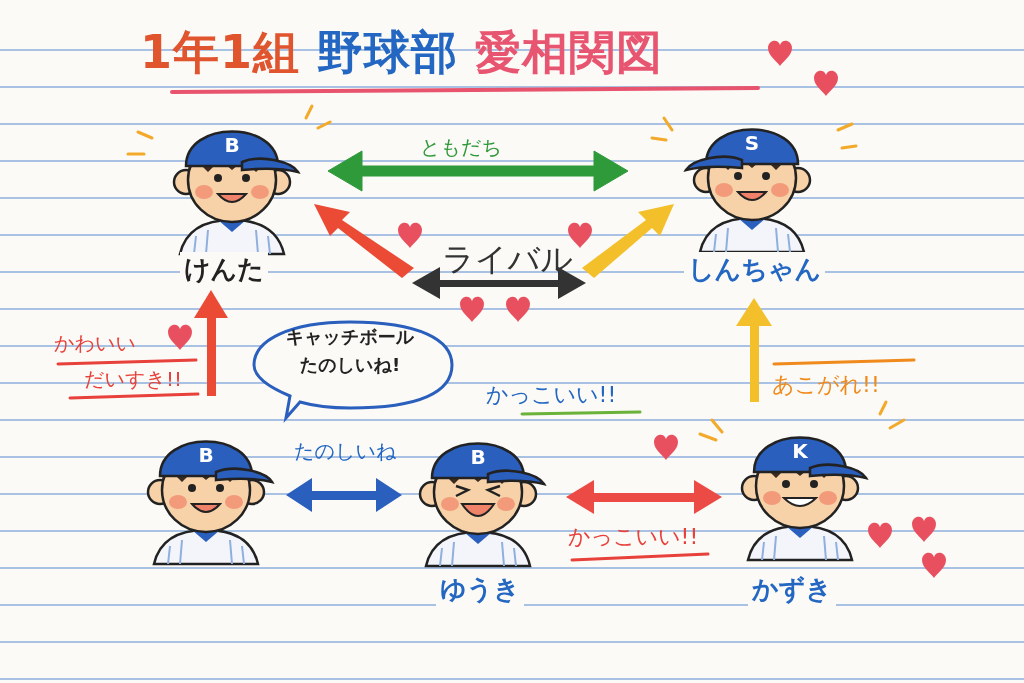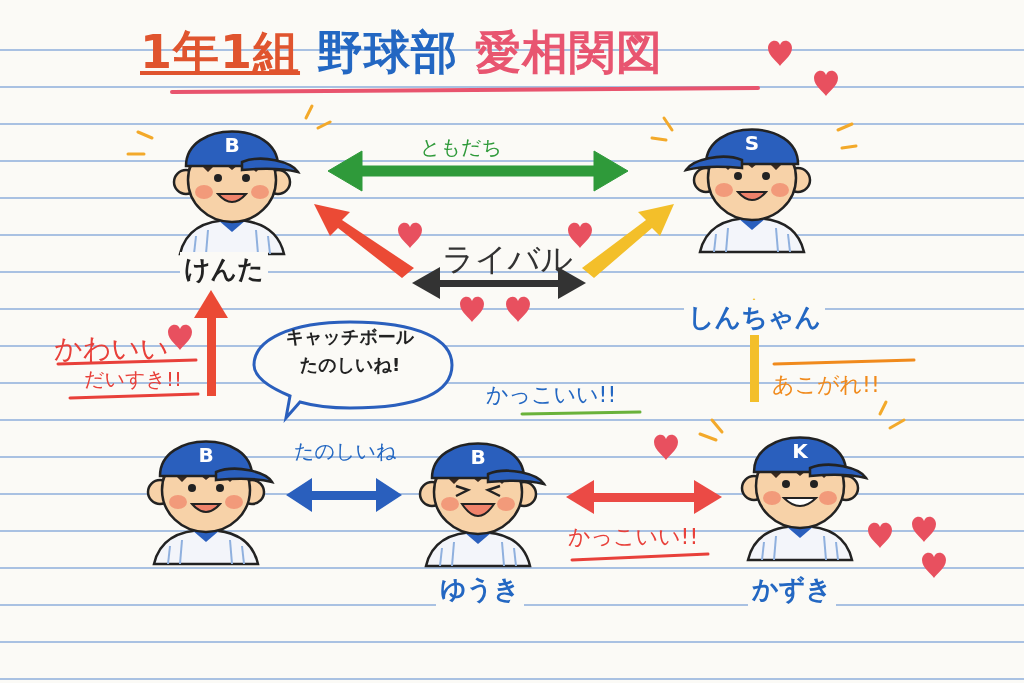--- a/index.html
+++ b/index.html
@@ -3,21 +3,21 @@
 <meta charset="utf-8">
 <style>
   html,body{margin:0;padding:0;}
   body{width:1024px;height:683px;overflow:hidden;background:#fbfaf6;font-family:"DejaVu Sans",sans-serif;}
   #stage{position:relative;width:1024px;height:683px;
     background-color:#fbfaf6;
     background-image:repeating-linear-gradient(to bottom, transparent 0px, transparent 35px, #a9c1e2 35px, #a9c1e2 37px);
     background-position:0 14px;}
   .title{position:absolute;left:140px;top:24px;font-weight:bold;font-size:46px;letter-spacing:1px;white-space:nowrap;line-height:56px;}
   .title span{display:inline-block;}
-  .t-red{color:#e0542e;text-decoration:underline;}
+  .t-red{color:#e0542e;}
   .t-blue{color:#2367c2;}
   .t-pink{color:#e85570;}
   .underline{position:absolute;height:4px;border-radius:3px;}
   .name{position:absolute;font-weight:bold;font-size:26px;white-space:nowrap;background:#fbfaf6;padding:0 4px;text-align:center;}
   .lbl{position:absolute;font-weight:normal;white-space:nowrap;}
   svg.layer{position:absolute;left:0;top:0;}
   .bubble-text{position:absolute;left:270px;top:323px;width:160px;text-align:center;font-weight:bold;font-size:18px;line-height:28px;color:#222;}
 </style>
 </head>
 <body>
@@ -183,27 +183,27 @@
     <g transform="translate(800,482)">
       <use href="#boy"></use>
       <circle cx="-14" cy="2" r="4" fill="#222"></circle>
         <circle cx="14" cy="2" r="4" fill="#222"></circle>
       <path d="M-16,16 Q0,32 16,16 Z" fill="#fff" stroke="#222" stroke-width="2"></path>
       <text x="0" y="-24" text-anchor="middle" font-family="DejaVu Sans, sans-serif" font-weight="bold" font-size="20" fill="#fff">K</text>
     </g>
   </svg>
 
   <div class="name" style="left:180px;top:252px;color:#222;">けんた</div>
-  <div class="name" style="left:684px;top:252px;color:#2367c2;margin-top:48px;">しんちゃん</div>
+  <div class="name" style="left:684px;top:252px;color:#2367c2;">しんちゃん</div>
   <div class="name" style="left:436px;top:572px;color:#2367c2;">ゆうき</div>
   <div class="name" style="left:748px;top:572px;color:#2367c2;">かずき</div>
 
   <div class="lbl" style="left:420px;top:134px;font-size:20px;color:#2f9a3a;">ともだち</div>
   <div class="lbl" style="left:442px;top:238px;font-size:32px;color:#333;">ライバル</div>
-  <div class="lbl" style="left:54px;top:330px;font-size:28px;color:#e8403a;">かわいい</div>
+  <div class="lbl" style="left:54px;top:330px;font-size:20px;color:#e8403a;">かわいい</div>
   <div class="lbl" style="left:84px;top:366px;font-size:20px;color:#e8403a;">だいすき!!</div>
   <div class="lbl" style="left:294px;top:438px;font-size:20px;color:#2367c2;">たのしいね</div>
   <div class="lbl" style="left:486px;top:380px;font-size:22px;color:#2367c2;">かっこいい!!</div>
   <div class="lbl" style="left:568px;top:522px;font-size:22px;color:#e8403a;">かっこいい!!</div>
   <div class="lbl" style="left:772px;top:330px;font-size:22px;color:#f08a1c;margin-top:40px;">あこがれ!!</div>
 
   <div class="bubble-text">
     <div>キャッチボール</div>
     <div>たのしいね!</div>
   </div>

